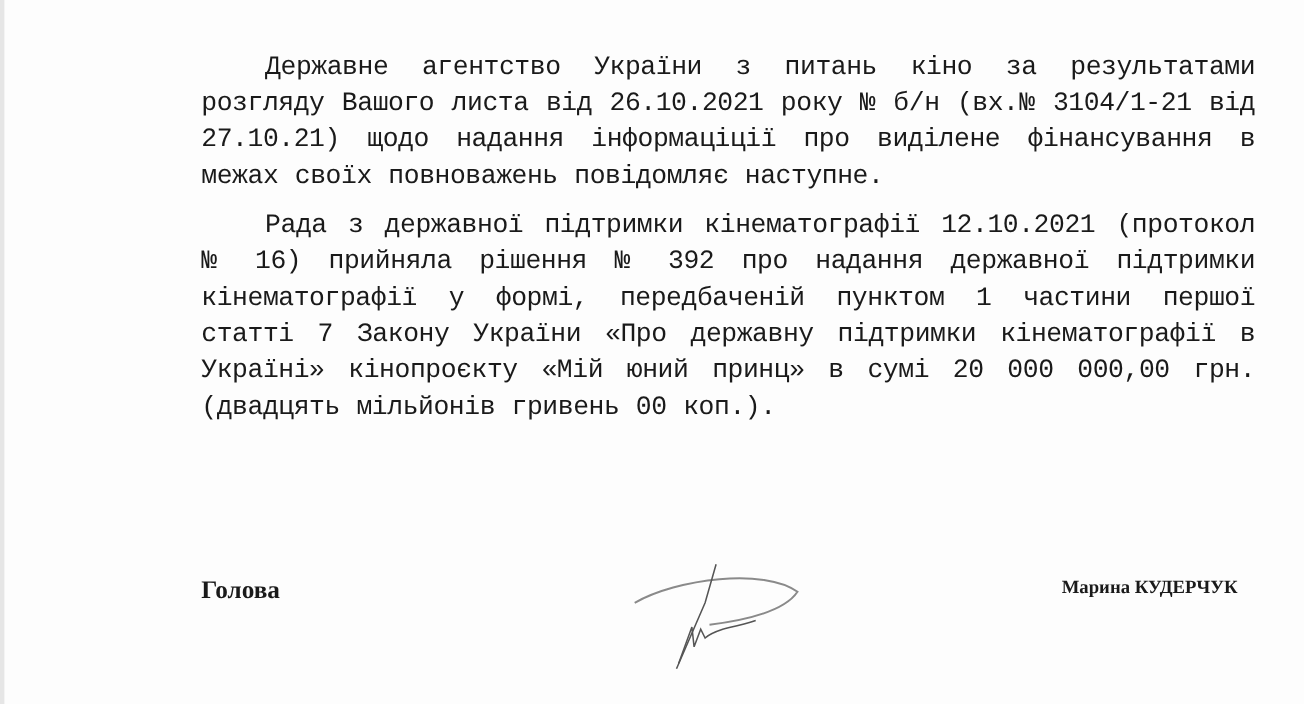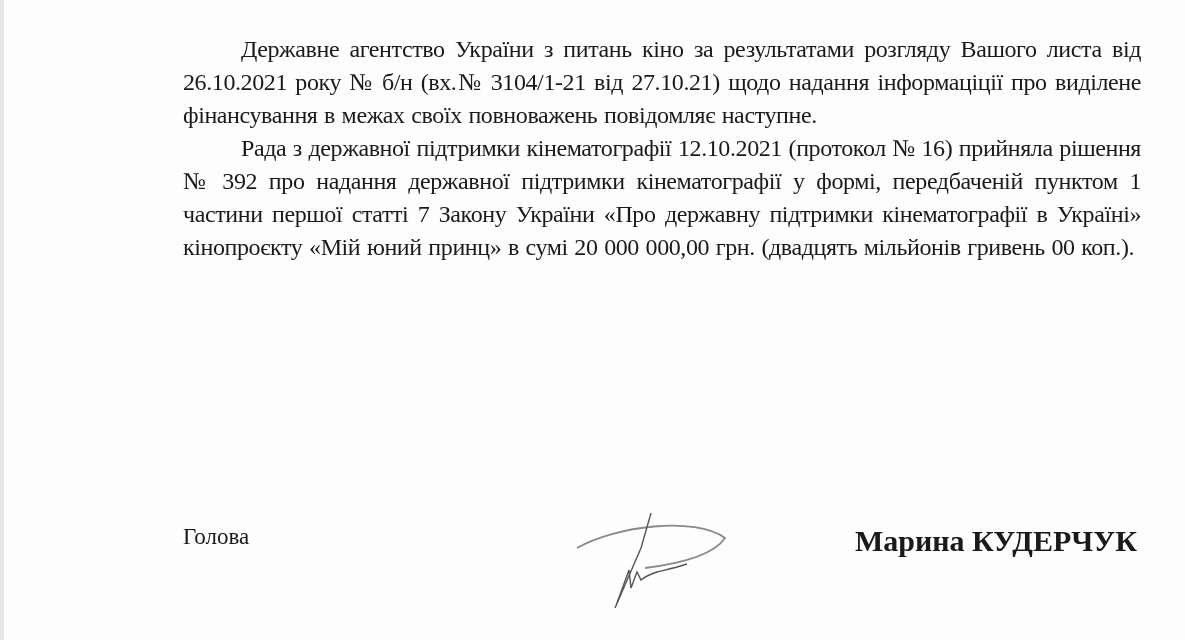--- a/index.html
+++ b/index.html
@@ -15,34 +15,35 @@
     background: #e6e6e6;
   }
   .page {
     position: absolute; left: 183px; top: 33px; width: 958px;
   }
   .para {
     font-size: 24px;
     line-height: 33px;
     text-align: justify;
     text-indent: 58px;
-    margin: 0 0 0 0;
+    margin: 12px 0 0 0;
     letter-spacing: -0.4px;
     word-spacing: 1px;
+    font-family: Liberation Mono, monospace;
   }
   .sig-row {
     position: absolute; left: 183px; top: 520px; width: 958px; height: 110px;
   }
   .sig-title {
     position: absolute; left: 0; top: 4px;
-    font-size: 23px; font-weight: normal;
+    font-size: 23px; font-weight: bold;
   }
   .sig-name {
-    position: absolute; right: 4px; top: 4px;
-    font-size: 30px; font-weight: bold; white-space: nowrap;
+    position: absolute; right: 16px; top: 4px;
+    font-size: 17px; font-weight: bold; white-space: nowrap;
   }
   .signature {
     position: absolute; left: 392px; top: -12px; width: 160px; height: 110px;
   }
 </style>
 </head>
 <body>
 
 <div class="left-edge"></div>
 

